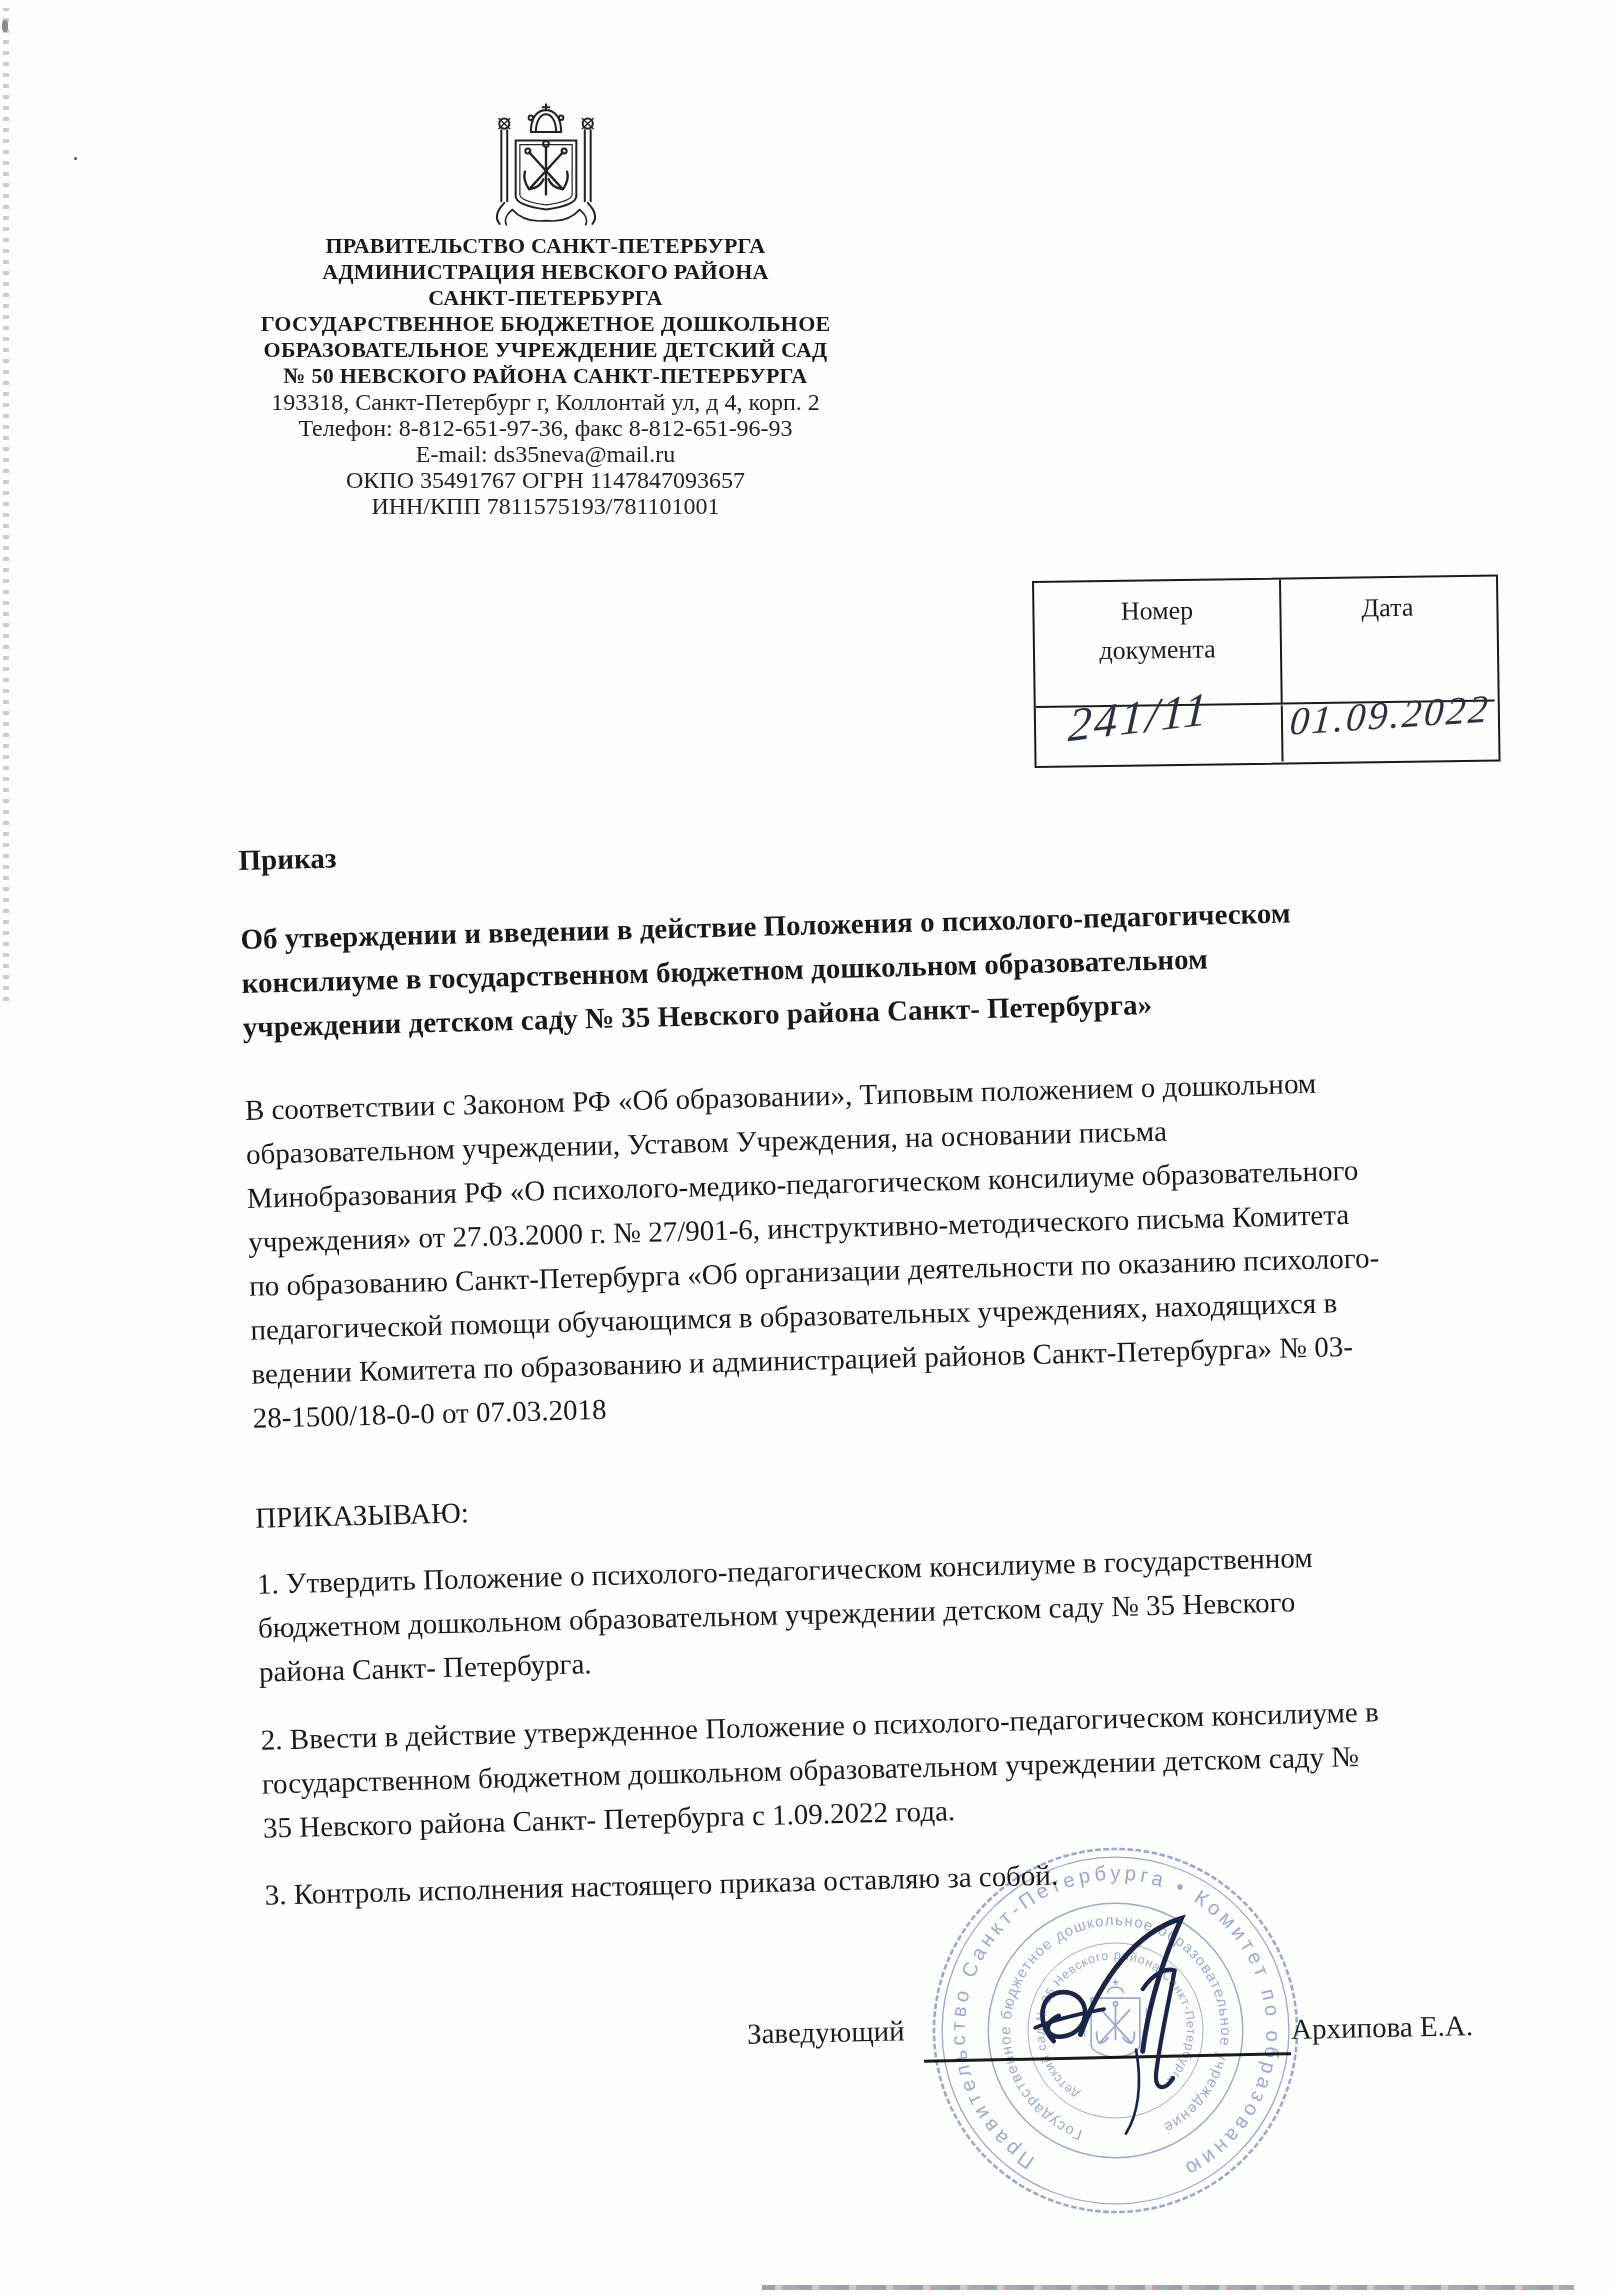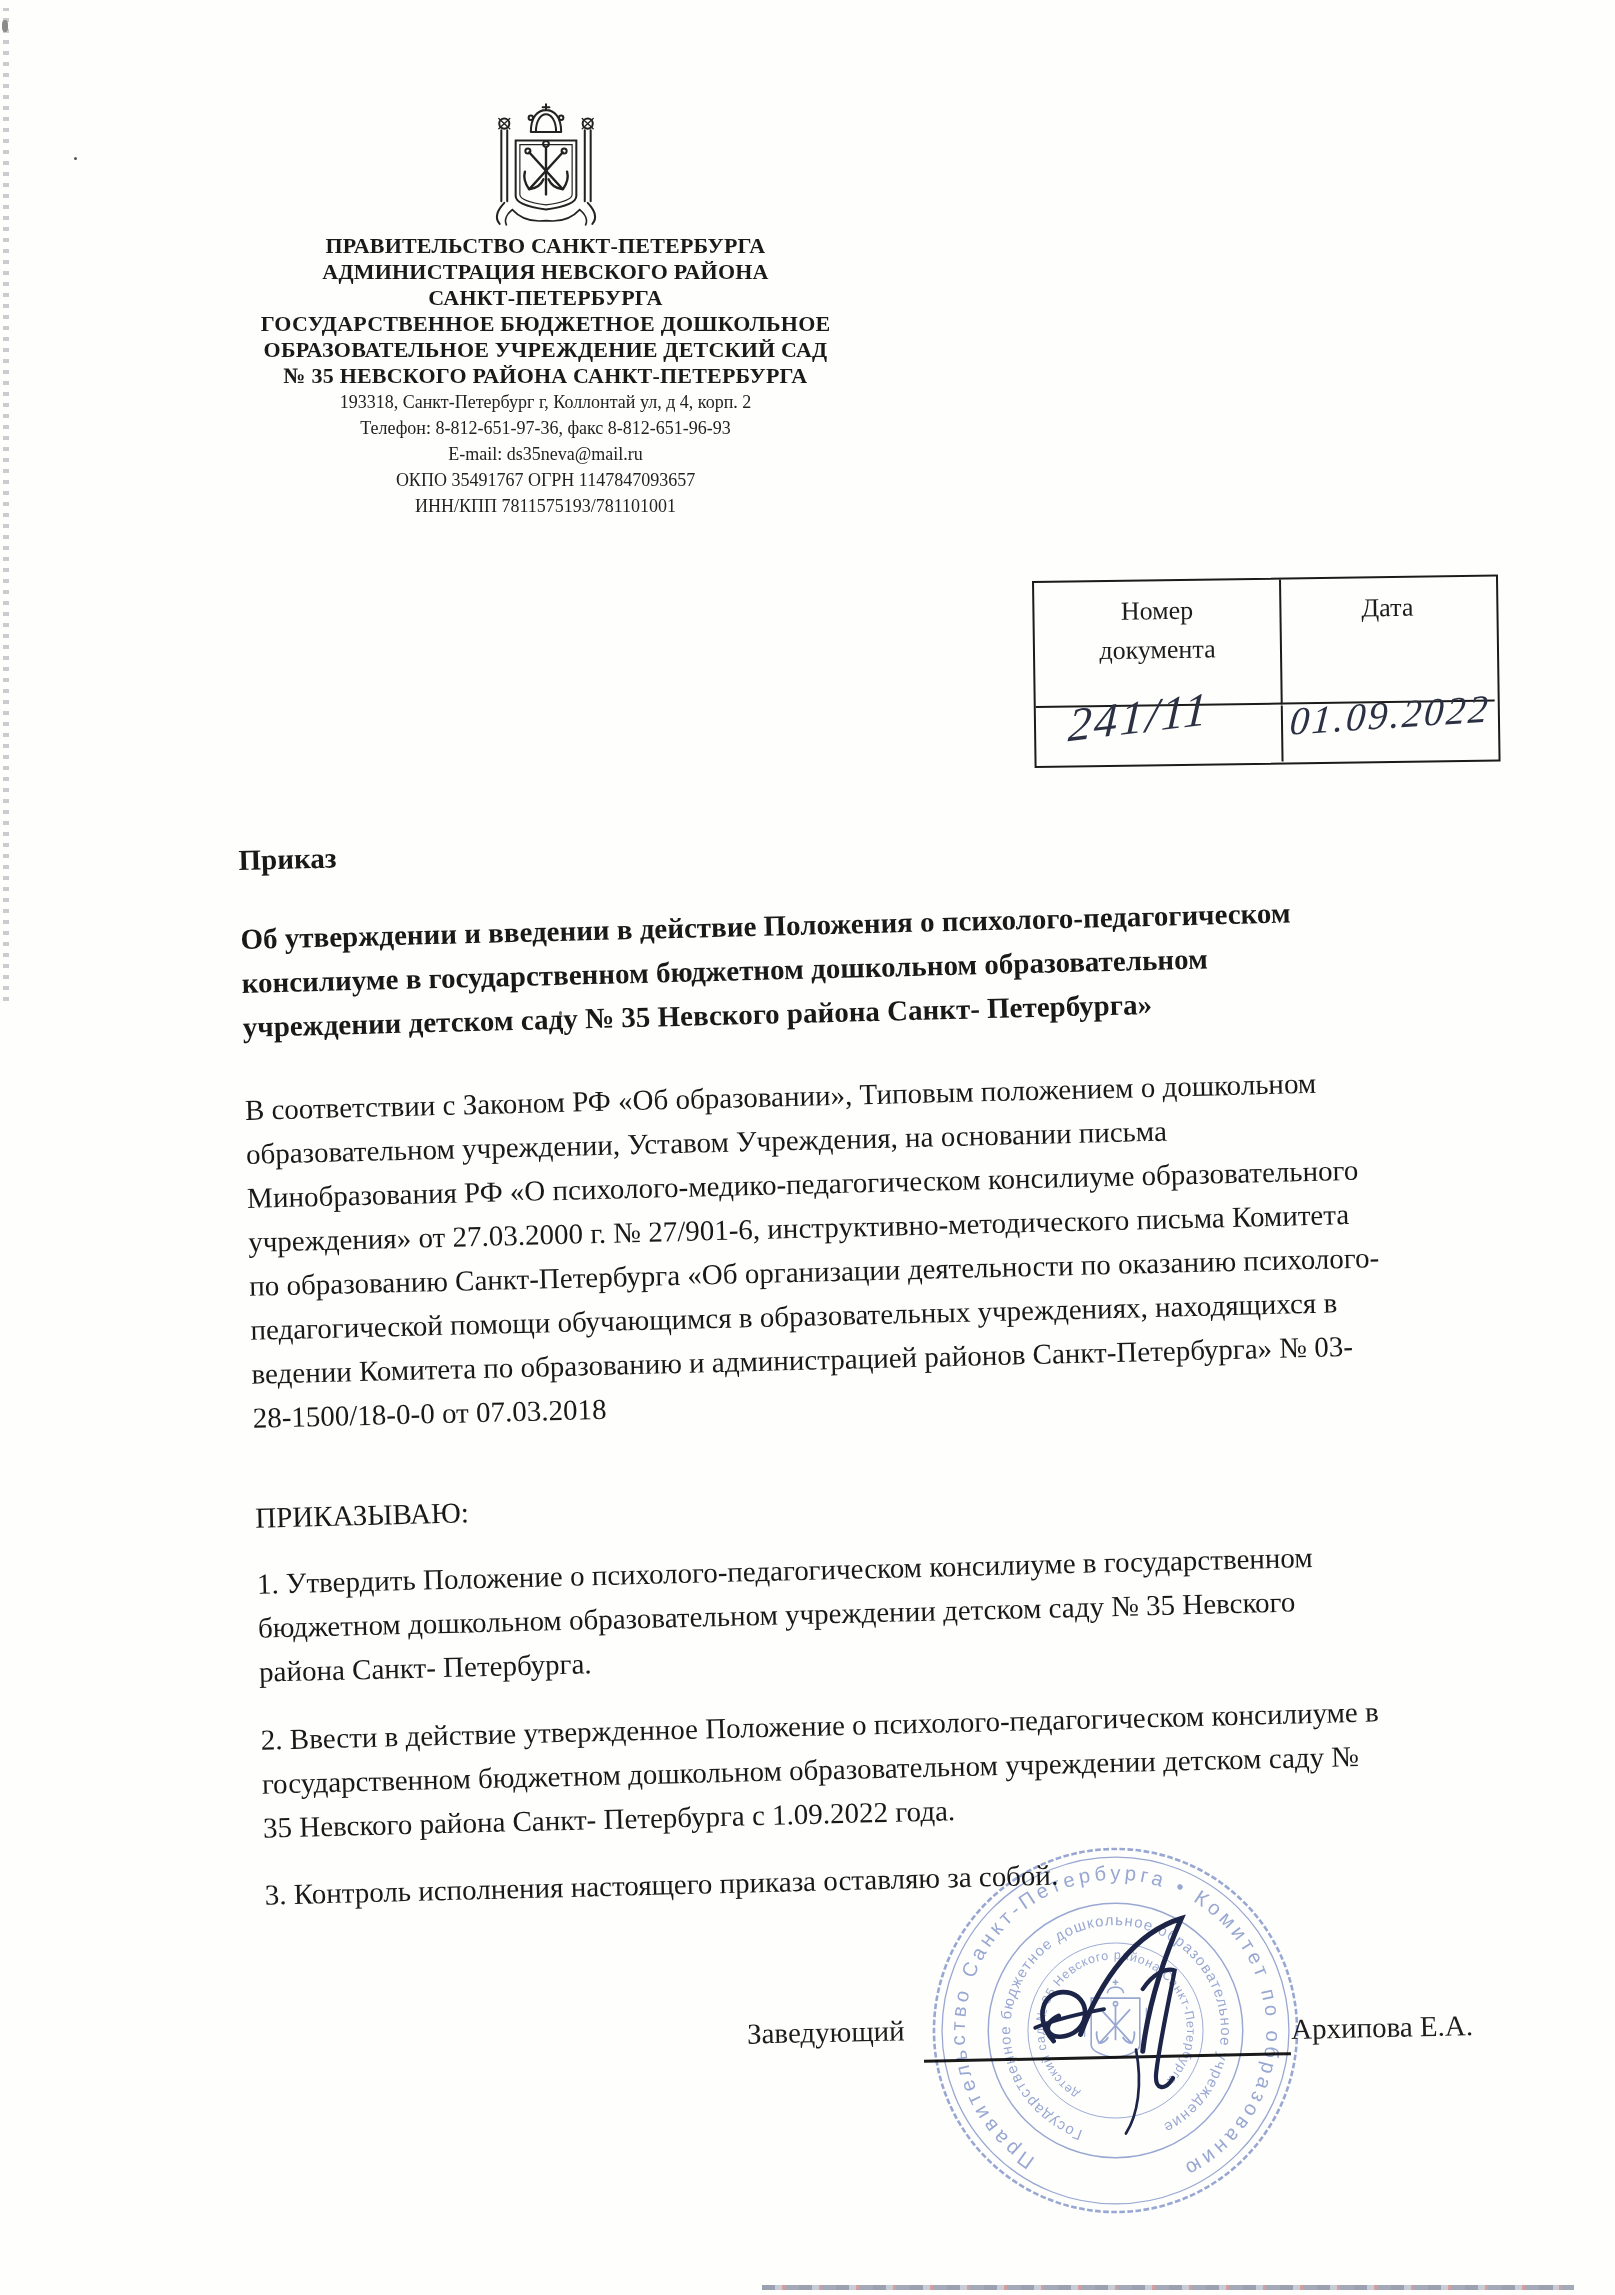--- a/index.html
+++ b/index.html
@@ -9,21 +9,21 @@
     overflow:hidden;filter:blur(0.3px);
   }
   
   .letterhead{position:absolute;left:209px;top:103px;width:673px;text-align:center;}
   .crest{display:block;margin:0 auto 6.7px auto;}
   .org-lines{
     font-weight:bold;font-size:22px;line-height:26px;white-space:pre-line;
     letter-spacing:0.2px;color:#1a1a1a;
   }
   .contact-lines{
-    font-size:18px;line-height:26px;white-space:pre-line;color:#222;
+    font-size:24px;line-height:26px;white-space:pre-line;color:#222;
   }
   
   .doc-table{
     position:absolute;left:1032px;top:581px;width:462px;height:183px;
     border:2.5px solid #1b1b1b;display:flex;flex-wrap:wrap;
     transform:rotate(-0.8deg);transform-origin:0 0;background:transparent;
   }
   .doc-table .cell{box-sizing:border-box;}
   .c-num-h{width:247px;height:125px;border-right:2.5px solid #1b1b1b;border-bottom:2.5px solid #1b1b1b;}
   .c-date-h{width:212px;height:125px;border-bottom:2.5px solid #1b1b1b;}
@@ -109,21 +109,21 @@
       <path d="M70,52 V108" stroke-width="2.8"></path>
       <circle cx="70" cy="48" r="3.4"></circle>
 
       <path d="M30,126 C40,137 55,141 70,139 C85,141 100,137 110,126 M30,126 C24,131 20,138 23,144 M110,126 C116,131 120,138 117,144" stroke-width="2"></path>
     </svg>
     <div class="org-lines">ПРАВИТЕЛЬСТВО САНКТ-ПЕТЕРБУРГА
 АДМИНИСТРАЦИЯ НЕВСКОГО РАЙОНА
 САНКТ-ПЕТЕРБУРГА
 ГОСУДАРСТВЕННОЕ БЮДЖЕТНОЕ ДОШКОЛЬНОЕ
 ОБРАЗОВАТЕЛЬНОЕ УЧРЕЖДЕНИЕ ДЕТСКИЙ САД
-№ 35 НЕВСКОГО РАЙОНА САНКТ-ПЕТЕРБУРГА</div>
+№ 50 НЕВСКОГО РАЙОНА САНКТ-ПЕТЕРБУРГА</div>
     <div class="contact-lines">193318, Санкт-Петербург г, Коллонтай ул, д 4, корп. 2
 Телефон: 8-812-651-97-36, факс 8-812-651-96-93
 E-mail: ds35neva@mail.ru
 ОКПО 35491767   ОГРН 1147847093657
 ИНН/КПП 7811575193/781101001</div>
   </div>
 
   <div class="doc-table">
     <div class="cell c-num-h">
       <div class="th-text">Номер

